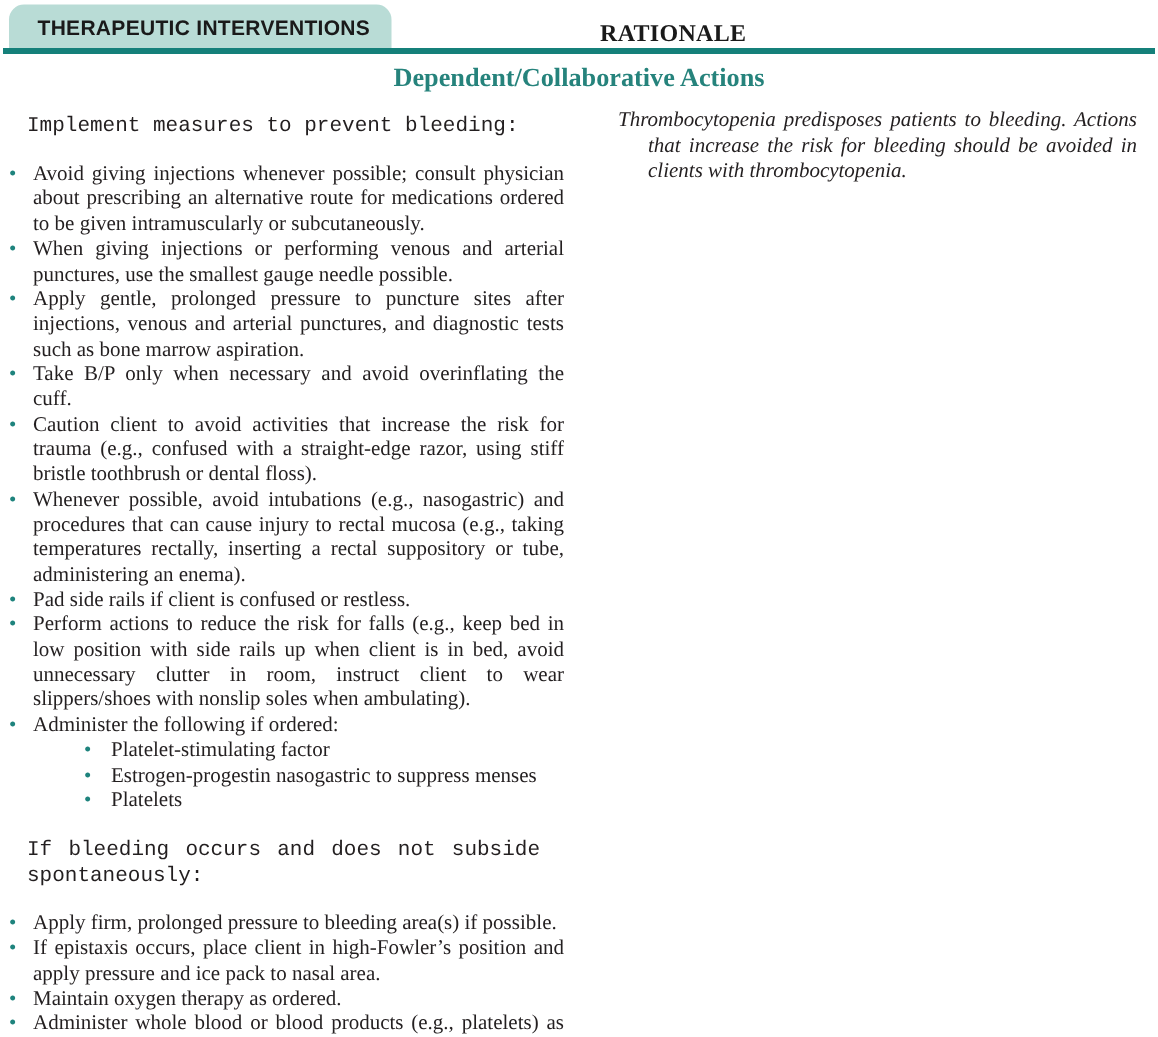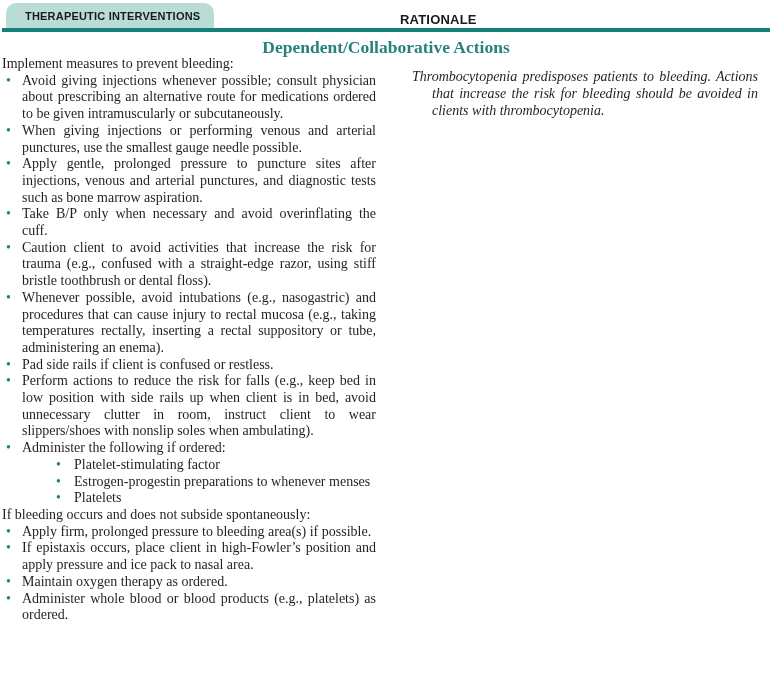--- a/index.html
+++ b/index.html
@@ -29,29 +29,29 @@
     border-bottom: 4px solid var(--teal-rule);
   }
   .tab {
     display: inline-block;
     background: var(--tab-bg);
     border-radius: 10px 10px 0 0;
     margin-left: 4px;
     padding: 7px 14px 6px 19px;
     font-family: "Liberation Sans", sans-serif;
     font-weight: bold;
-    font-size: 11px;
+    font-size: 14px;
     letter-spacing: 0.2px;
     color: #1a1a1a;
     white-space: nowrap;
   }
   .rationale-head {
-    font-family: Liberation Sans, sans-serif;
+    font-family: Liberation Serif, serif;
     font-weight: bold;
-    font-size: 13px;
+    font-size: 16px;
     letter-spacing: 0.2px;
     color: #1a1a1a;
     padding-bottom: 7px;
   }
 
   
   .section-heading {
     margin: 7px 0 0 0;
     font-family: "Liberation Serif", serif;
     font-weight: bold;
@@ -65,21 +65,21 @@
   .body-grid {
     display: grid;
     grid-template-columns: 374px 1fr;
     column-gap: 24px;
   }
   .cell { min-width: 0; }
   .interv {
     line-height: 16.7px;
     text-align: justify;
   }
-  .interv p.intro { margin: 0; }
+  .interv p.intro { margin: 16px; font-family: Liberation Mono, monospace; }
   ul.bullets, ul.sub-bullets { list-style: none; margin: 0; padding: 0; }
   ul.bullets > li {
     position: relative;
     padding-left: 20px;
   }
   ul.bullets > li::before {
     content: "\2022";
     position: absolute;
     left: 4px; top: 0;
     color: var(--bullet-teal);
@@ -131,21 +131,21 @@
         <li>Apply gentle, prolonged pressure to puncture sites after injections, venous and arterial punctures, and diagnostic tests such as bone marrow aspiration.</li>
         <li>Take B/P only when necessary and avoid overinflating the cuff.</li>
         <li>Caution client to avoid activities that increase the risk for trauma (e.g., confused with a straight-edge razor, using stiff bristle toothbrush or dental floss).</li>
         <li>Whenever possible, avoid intubations (e.g., nasogastric) and procedures that can cause injury to rectal mucosa (e.g., taking temperatures rectally, inserting a rectal suppository or tube, administering an enema).</li>
         <li>Pad side rails if client is confused or restless.</li>
         <li>Perform actions to reduce the risk for falls (e.g., keep bed in low position with side rails up when client is in bed, avoid unnecessary clutter in room, instruct client to wear slippers/shoes with nonslip soles when ambulating).</li>
         <li>
           <span>Administer the following if ordered:</span>
           <ul class="sub-bullets">
             <li>Platelet-stimulating factor</li>
-            <li>Estrogen-progestin preparations to whenever menses</li>
+            <li>Estrogen-progestin nasogastric to suppress menses</li>
             <li>Platelets</li>
           </ul>
         </li>
       </ul>
     </div>
 
     <div class="cell">
       <p class="rationale-para">Thrombocytopenia predisposes patients to bleeding. Actions that increase the risk for bleeding should be avoided in clients with thrombocytopenia.</p>
     </div>
 

